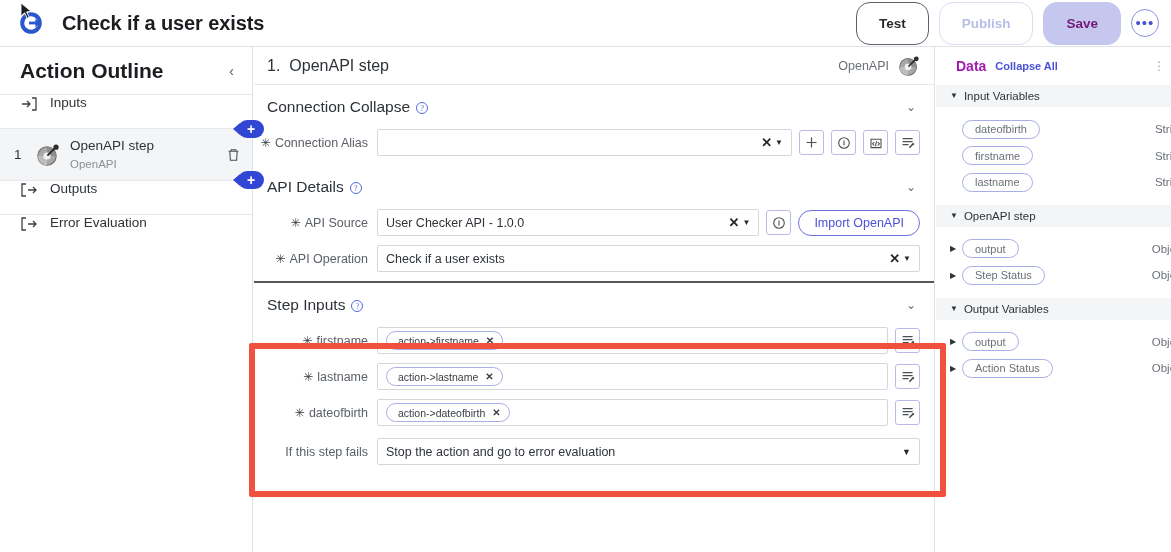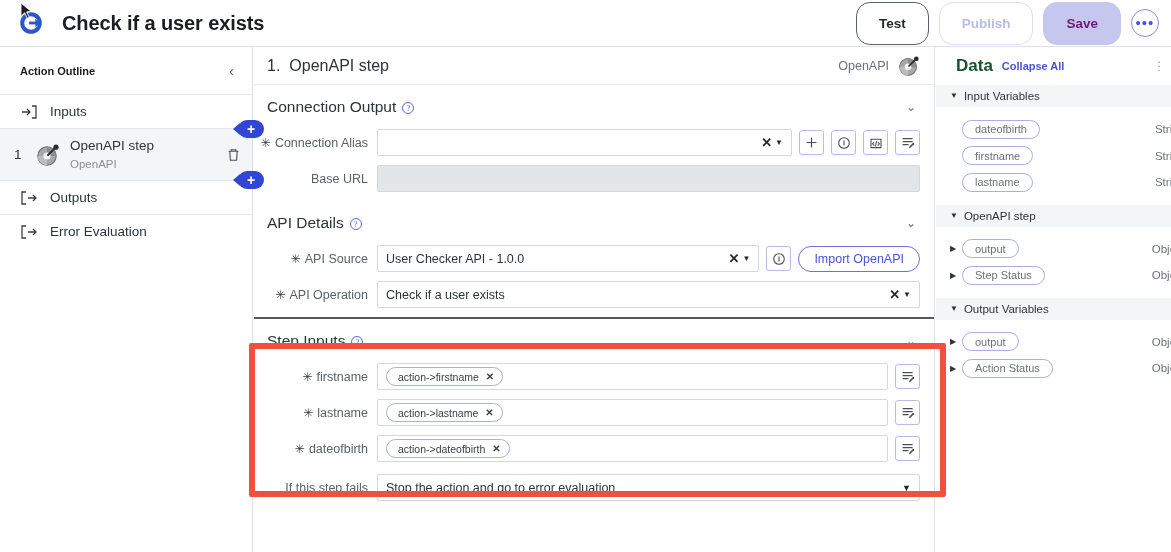--- a/index.html
+++ b/index.html
@@ -45,27 +45,27 @@
   #cursor { position:absolute; left:20px; top:2px; width:13px; height:19px; pointer-events:none; }
 
   
   #sidebar {
     position:absolute; left:0; top:47px; width:253px; height:505px;
     background:#fff; border-right:1px solid #dfe1e6;
   }
   #sidebar-header {
     height:47px; display:flex; align-items:center; padding:0 14px 0 20px;
   }
-  #sidebar-title { font-size:11px; font-weight:bold; color:#1b1d21; }
+  #sidebar-title { font-size:21px; font-weight:bold; color:#1b1d21; }
   #sidebar-collapse {
     margin-left:auto; color:#5b6168; font-size:15px; cursor:pointer; line-height:1;
     padding:2px 4px;
   }
   .outline-row {
-    position:relative; display:flex; align-items:center;
+    position:relative; display:flex; 
     border-top:1px solid #e6e8eb;
     padding:0 12px 0 20px; height:34px;
     font-size:13.5px; color:#2e3338; cursor:pointer;
   }
   .outline-row .ico { width:18px; height:18px; flex:none; margin-right:12px; color:#3b4045; }
   .outline-row.step { height:52px; background:#f4f5f7; align-items:center; padding-left:14px; }
   .step-num { width:16px; font-size:13.5px; color:#2e3338; text-align:left; flex:none; }
   .step-logo { width:24px; height:24px; margin:0 10px 0 6px; flex:none; }
   .step-texts { display:flex; flex-direction:column; justify-content:center; line-height:1.25; }
   .step-main { font-size:13.5px; color:#2e3338; }
@@ -160,21 +160,21 @@
     border:6px solid #f0513f; border-radius:2px; pointer-events:none; z-index:30;
   }
   .sec-divider { border-top:2px solid #54585d; margin:0 0 0 0; }
 
   
   #datapanel {
     position:absolute; left:936px; top:47px; width:235px; height:505px;
     background:#fff; overflow:hidden;
   }
   #data-head { height:38px; display:flex; align-items:center; padding:0 8px 0 20px; }
-  #data-title { font-size:17px; font-weight:bold; color:#14532d; }
+  #data-title { font-size:14px; font-weight:bold; color:#a21caf; }
   #data-collapse { margin-left:9px; font-size:11px; font-weight:bold; color:#4a51d6; cursor:pointer; }
   #data-more { margin-left:auto; color:#9aa0a6; font-size:12px; cursor:pointer; line-height:1;
                width:10px; overflow:hidden; }
   .group-head {
     height:22px; background:#f4f5f7; display:flex; align-items:center;
     padding-left:14px; font-size:11.5px; color:#2e3338;
   }
   .tri { font-size:8px; margin-right:6px; color:#2e3338; line-height:1; }
   .var-row {
     height:26.5px; display:flex; align-items:center; padding-left:14px; padding-right:0;
@@ -278,21 +278,21 @@
         <path d="M1.8 13A9.2 9.2 0 0 0 11 22.2V13z" fill="#bdbdbd"></path>
         <circle cx="11" cy="13" r="3.6" fill="#f2f2f2"></circle>
         <path d="M12 12L19.5 4.6" stroke="#2b2b2b" stroke-width="1.9" stroke-linecap="round"></path>
         <circle cx="20" cy="4.2" r="2.6" fill="#2b2b2b"></circle>
       </svg>
     </div>
   </div>
 
   <div class="section">
     <div class="section-head">
-      <span class="section-title">Connection Output</span>
+      <span class="section-title">Connection Collapse</span>
       <span class="help-icon">?</span>
       <span class="section-chevron">⌄</span>
     </div>
 
     <div class="field-row">
       <div class="field-label">
         <span class="req">✳</span>
         <span>Connection Alias</span>
       </div>
       <div class="control-wrap">
@@ -322,28 +322,20 @@
         <div class="icon-btn">
           <svg width="14" height="14" viewBox="0 0 14 14" fill="none" stroke="#4a4f55" stroke-width="1.15">
             <path d="M1.6 2.6h10M1.6 5.6h10M1.6 8.6h6"></path>
             <path d="M12.6 7.4l-4.3 4.3" stroke-width="1.6"></path>
             <path d="M12.3 7.1l1.1 1.1-1.1 1.1-1.1-1.1z" fill="#4a4f55" stroke="none"></path>
           </svg>
         </div>
       </div>
     </div>
 
-    <div class="field-row">
-      <div class="field-label">Base URL</div>
-      <div class="control-wrap">
-        <div class="text-field disabled">
-          <span class="val" placeholder=""></span>
-        </div>
-      </div>
-    </div>
   </div>
 
   <div class="section">
     <div class="section-head">
       <span class="section-title">API Details</span>
       <span class="help-icon">?</span>
       <span class="section-chevron">⌄</span>
     </div>
 
     <div class="field-row">

